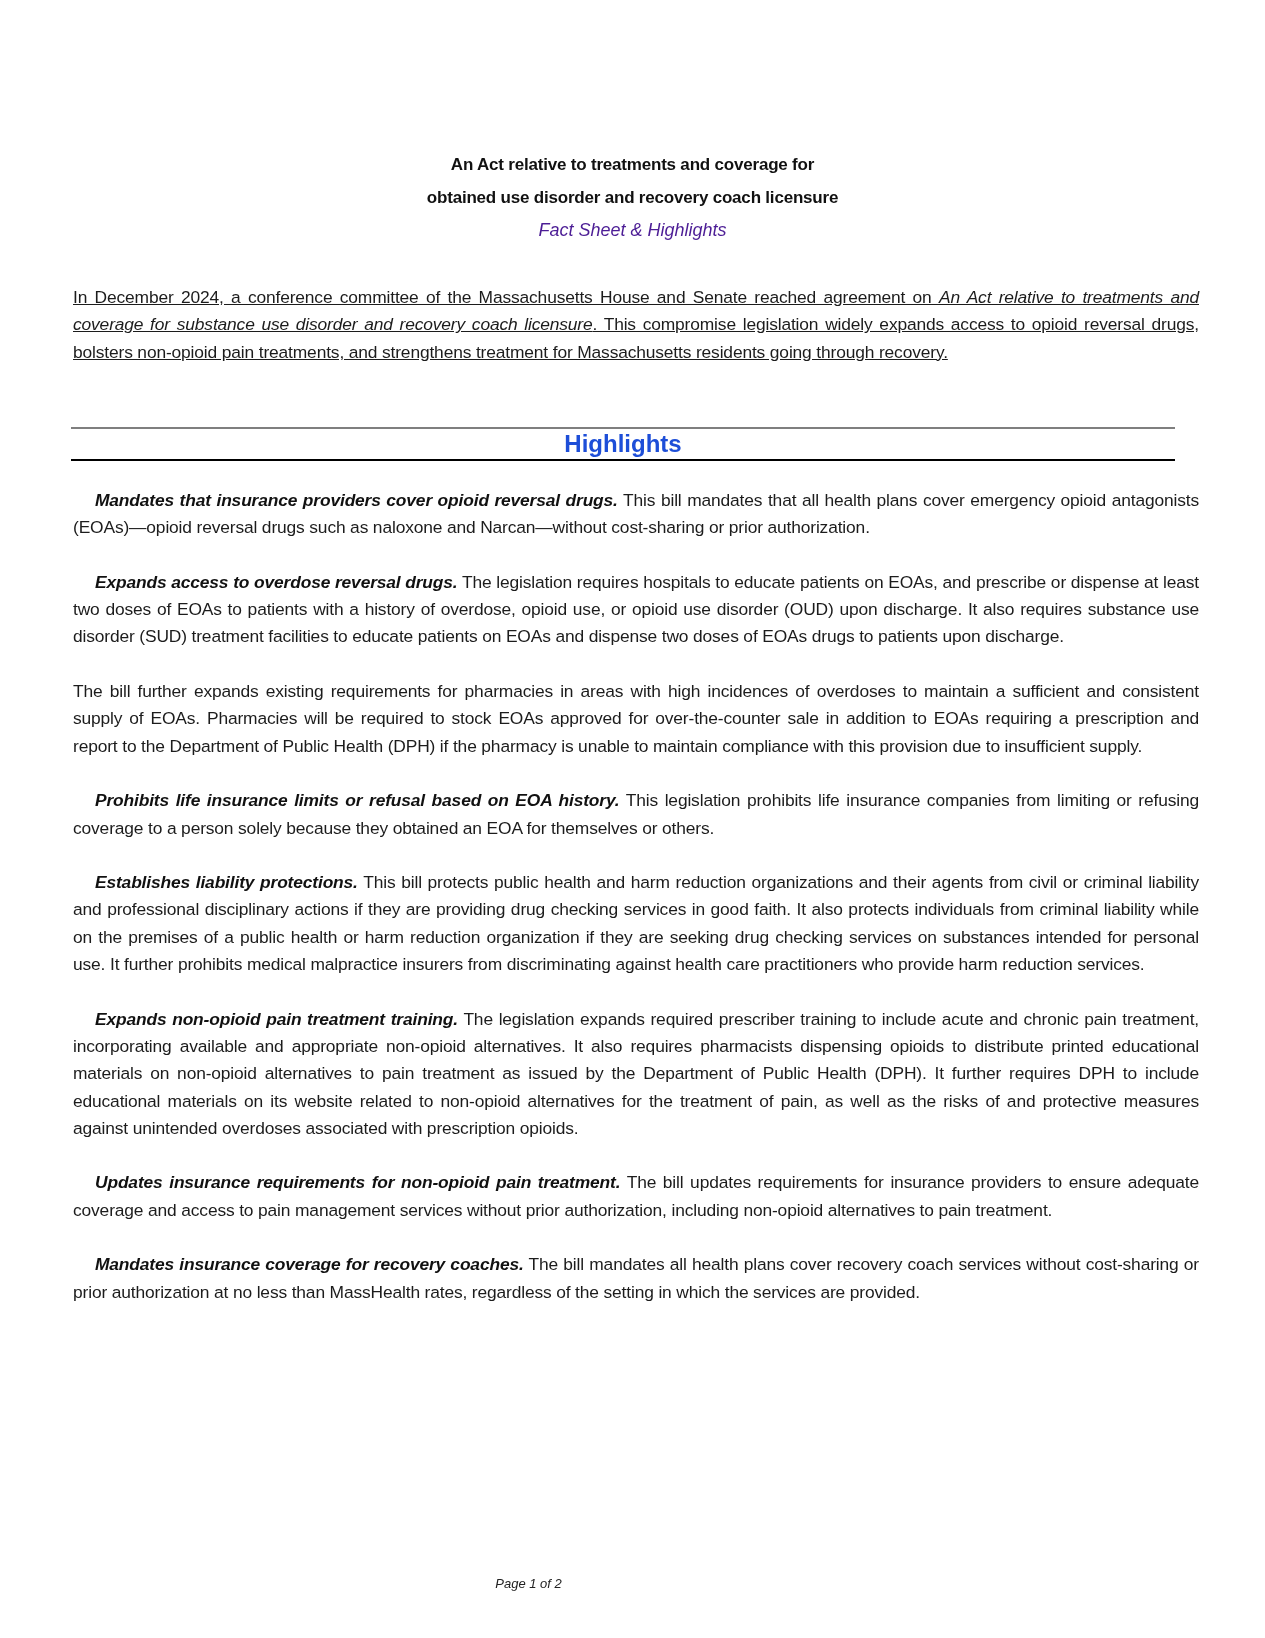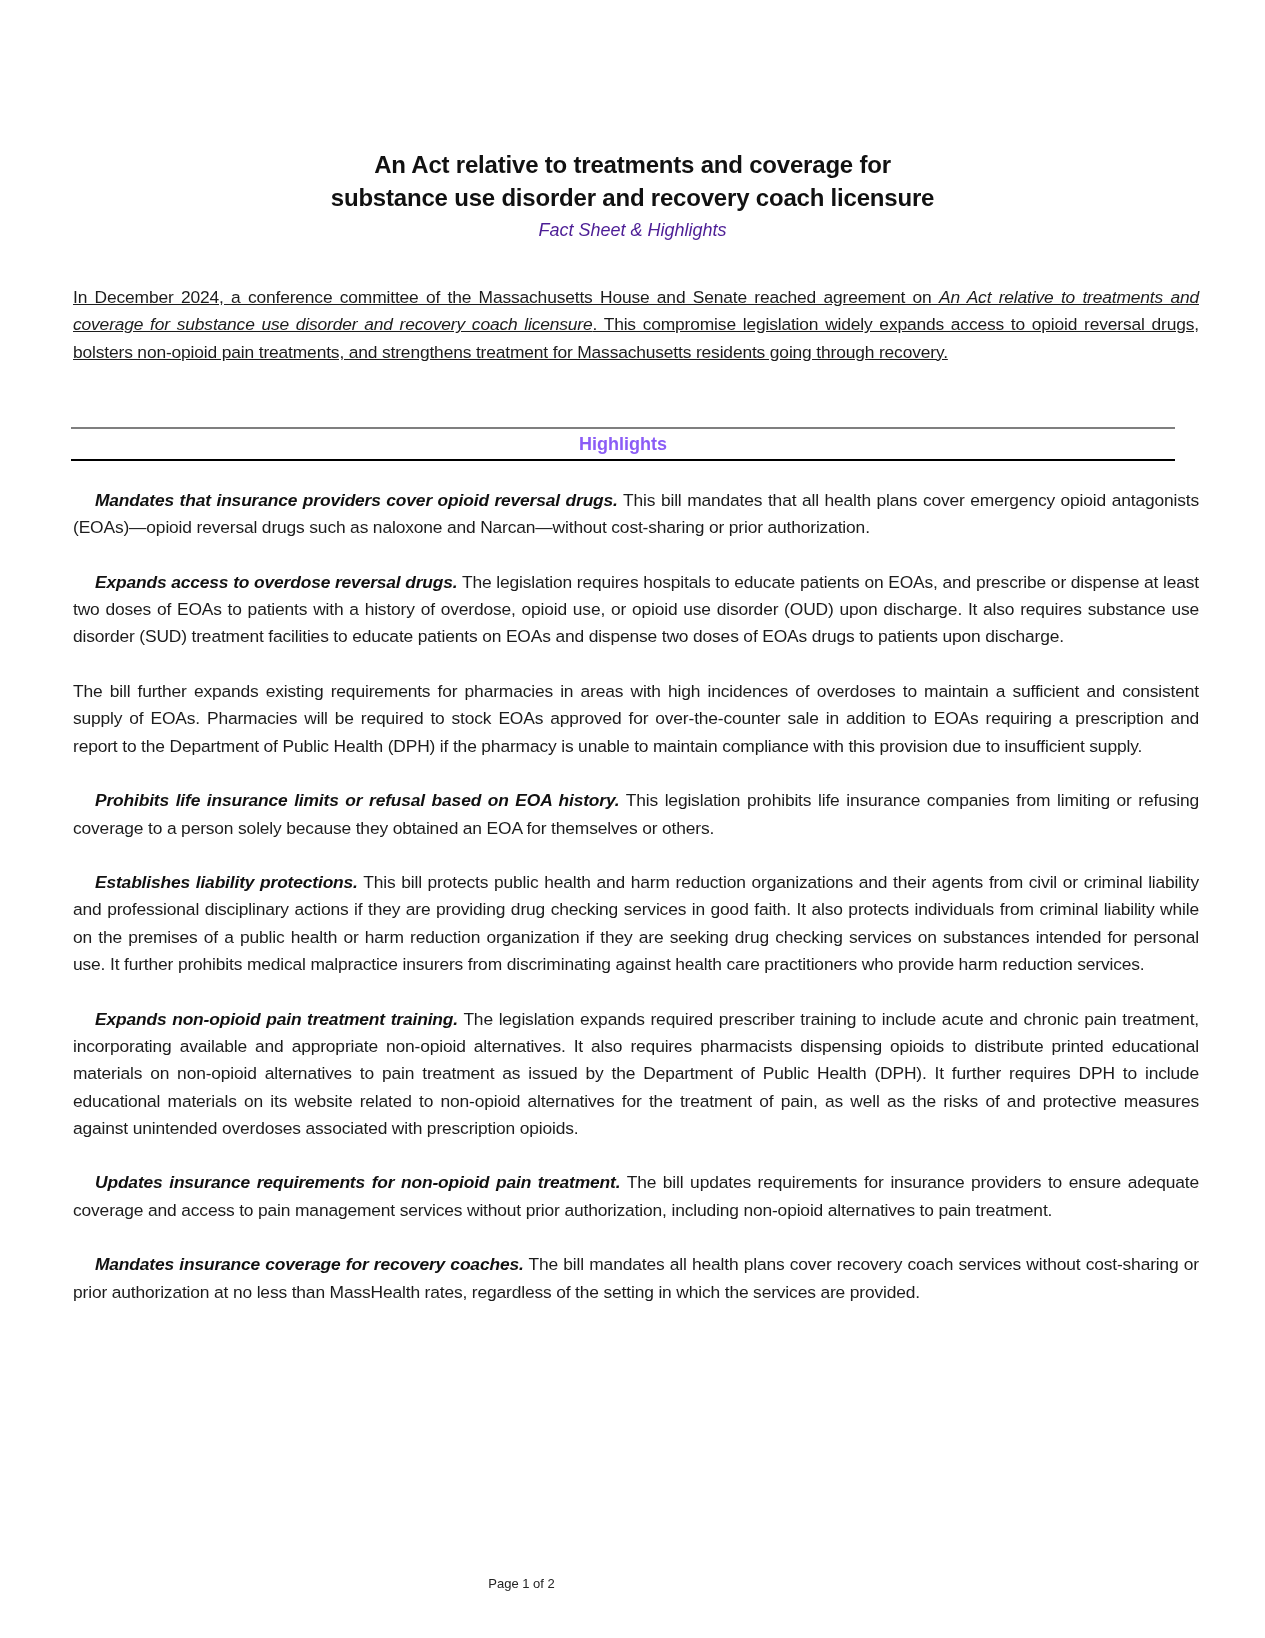--- a/index.html
+++ b/index.html
@@ -23,21 +23,21 @@
     }
     .title-block {
       position: absolute;
       left: 0;
       top: 148px;
       width: 1265px;
       text-align: center;
     }
     .title-line {
       font-weight: bold;
-      font-size: 24px;
+      font-size: 17px;
       line-height: 33px;
       color: #111;
       letter-spacing: -0.2px;
     }
     .subtitle {
       font-style: italic;
       font-size: 18px;
       line-height: 33px;
       color: #4c1d95;
     }
@@ -66,23 +66,23 @@
       height: 0;
       border-top: 2px solid #7f7f7f;
     }
     .section-heading {
       position: absolute;
       left: 71px;
       width: 1104px;
       top: 432px;
       text-align: center;
       font-weight: bold;
-      font-size: 18px;
+      font-size: 24px;
       line-height: 24px;
-      color: #8b5cf6;
+      color: #1d4ed8;
     }
     .rule-bottom {
       position: absolute;
       left: 71px;
       width: 1104px;
       top: 459px;
       height: 0;
       border-top: 2.5px solid #000;
     }
     .highlights {
@@ -92,36 +92,37 @@
       margin-bottom: 27.3px !important;
     }
     .hl-lead {
       font-weight: bold;
       font-style: italic;
       color: #111;
       margin-left: 22px;
     }
     .footer {
       position: absolute;
-      left: 1px;
+      left: 8px;
       width: 1041px;
       top: 1576px;
       text-align: center;
+      font-style: italic;
       font-size: 13px;
       color: #222;
     }
   </style>
 </head>
 <body>
 
 <div class="page">
 
   <div class="title-block">
     <div class="title-line">An Act relative to treatments and coverage for</div>
-    <div class="title-line">substance use disorder and recovery coach licensure</div>
+    <div class="title-line">obtained use disorder and recovery coach licensure</div>
     <div class="subtitle">Fact Sheet &amp; Highlights</div>
   </div>
 
   <div class="body-block intro">
     <p>
       <span>In December 2024, a conference committee of the Massachusetts House and Senate reached agreement on </span><em>An Act relative to treatments and coverage for substance use disorder and recovery coach licensure</em><span>. This compromise legislation widely expands access to opioid reversal drugs, bolsters non-opioid pain treatments, and strengthens treatment for Massachusetts residents going through recovery.</span>
     </p>
   </div>
 
   <div class="rule-top"></div>

